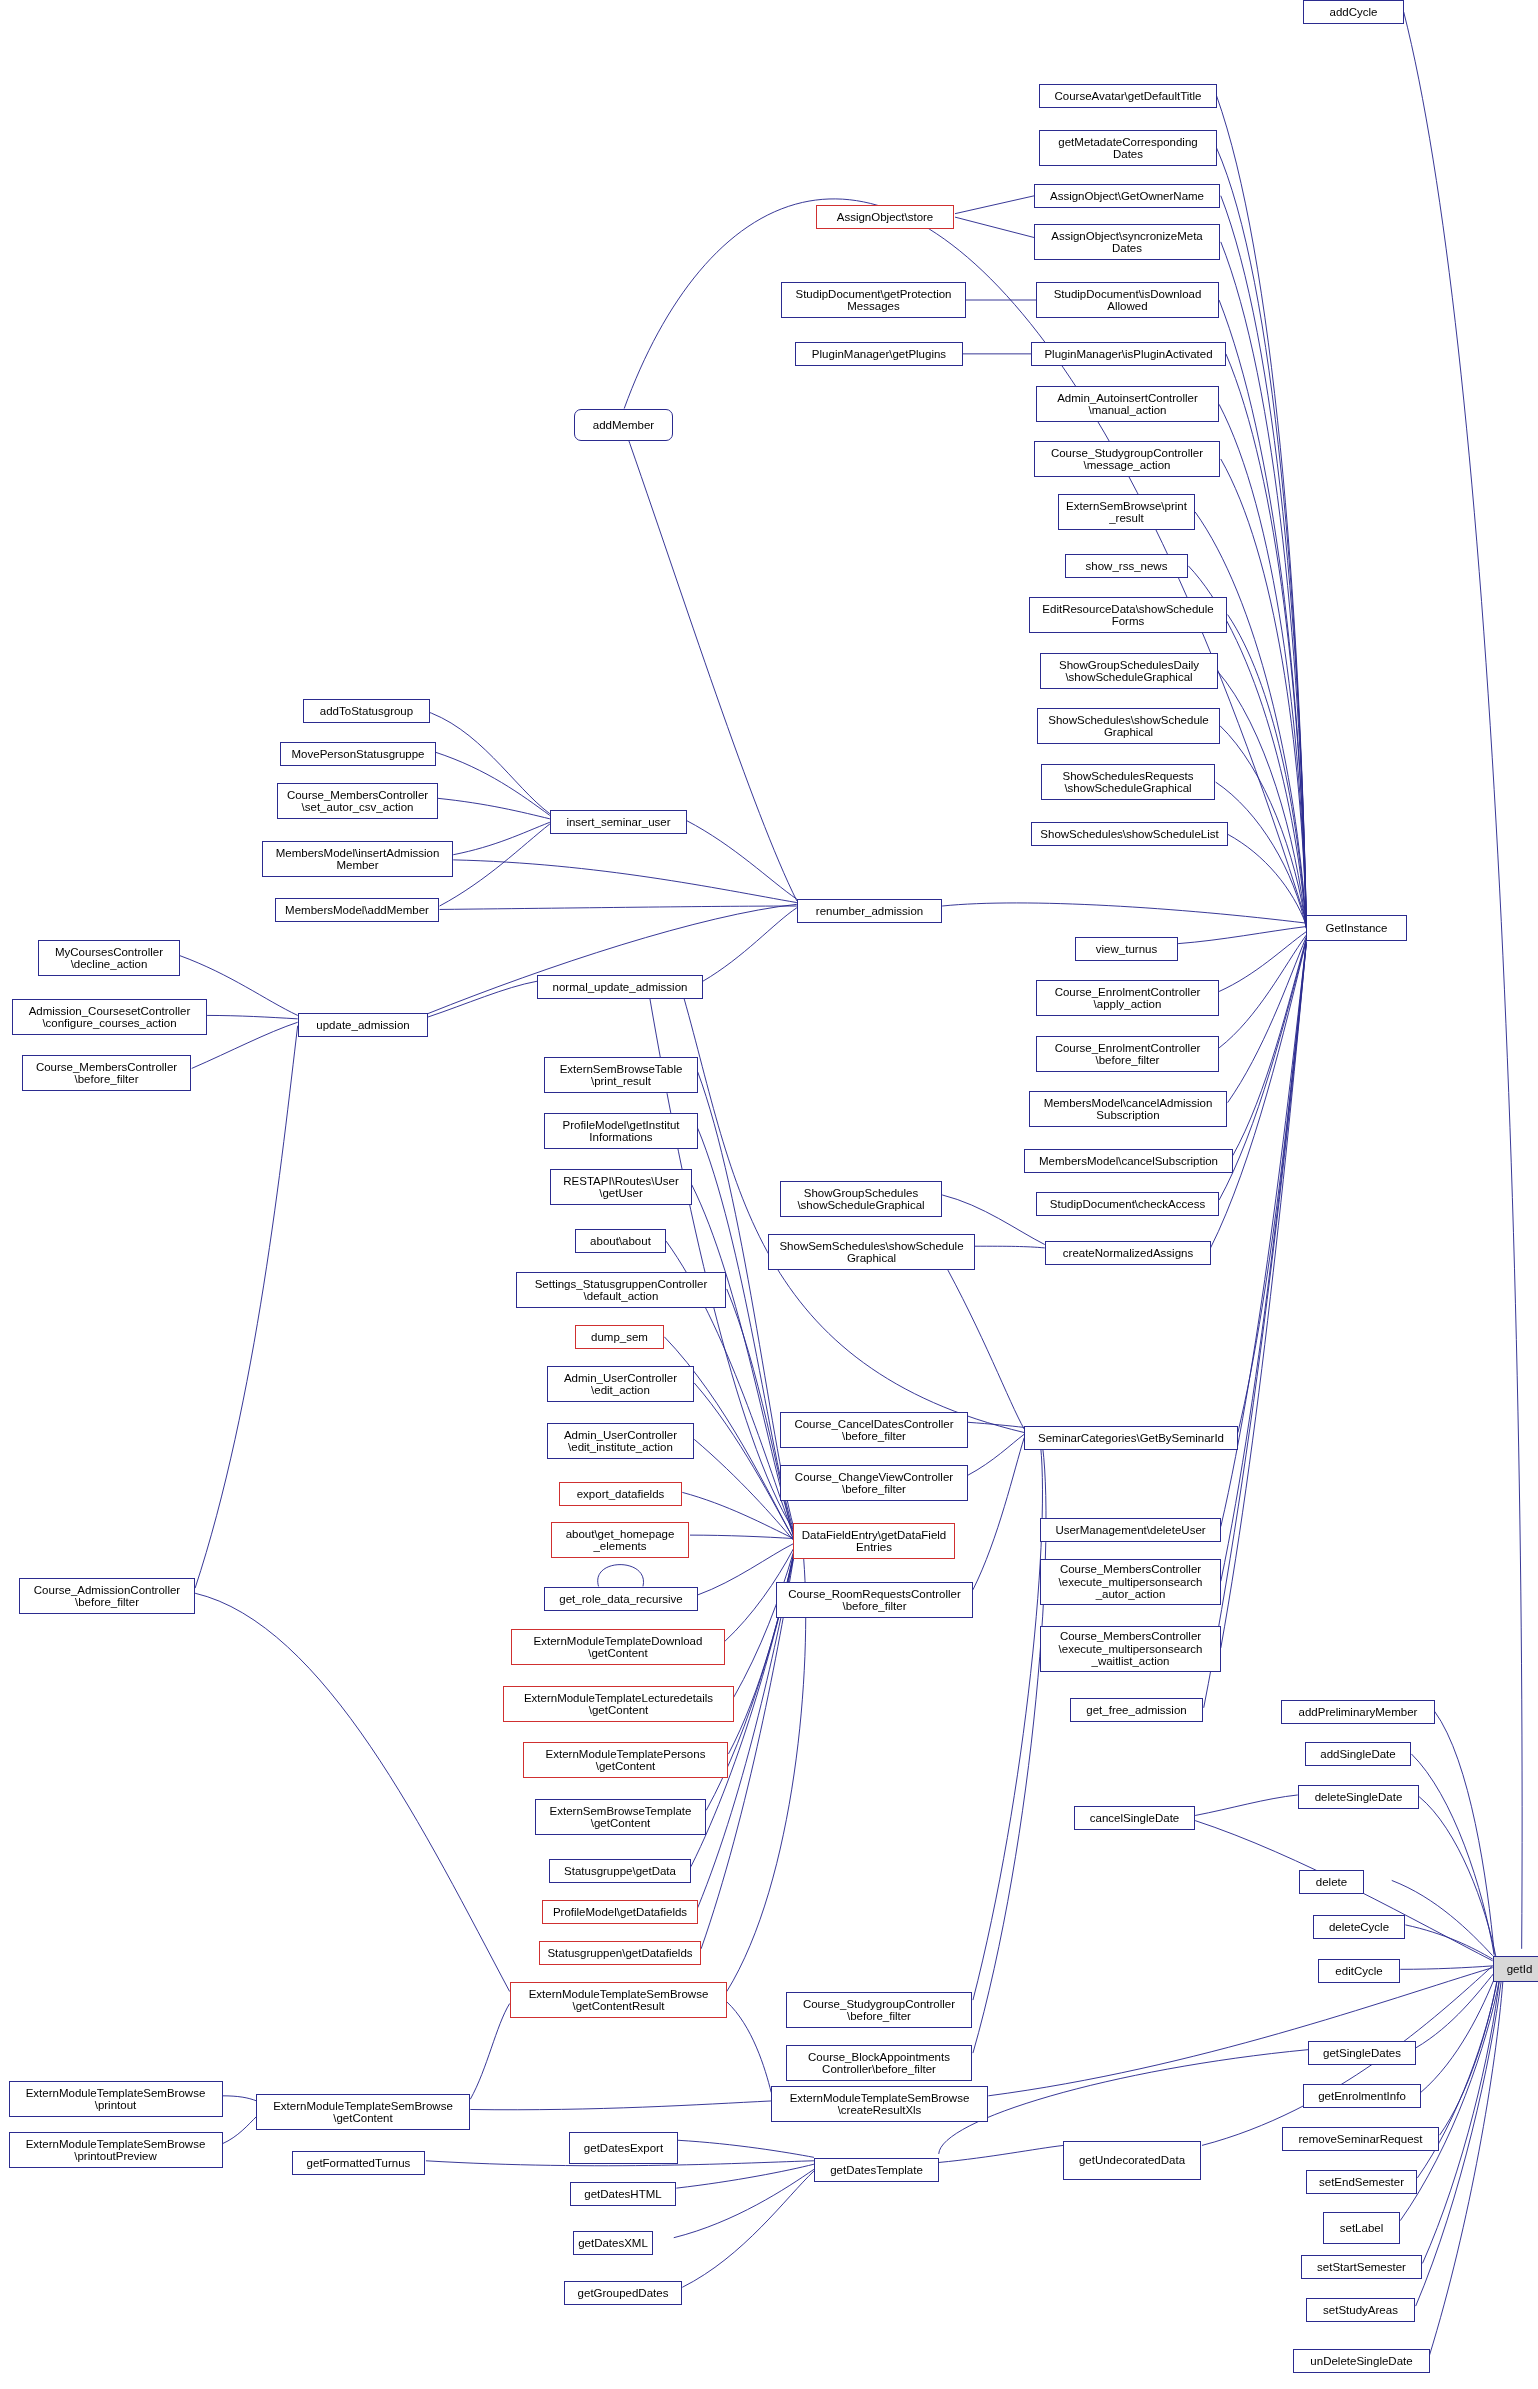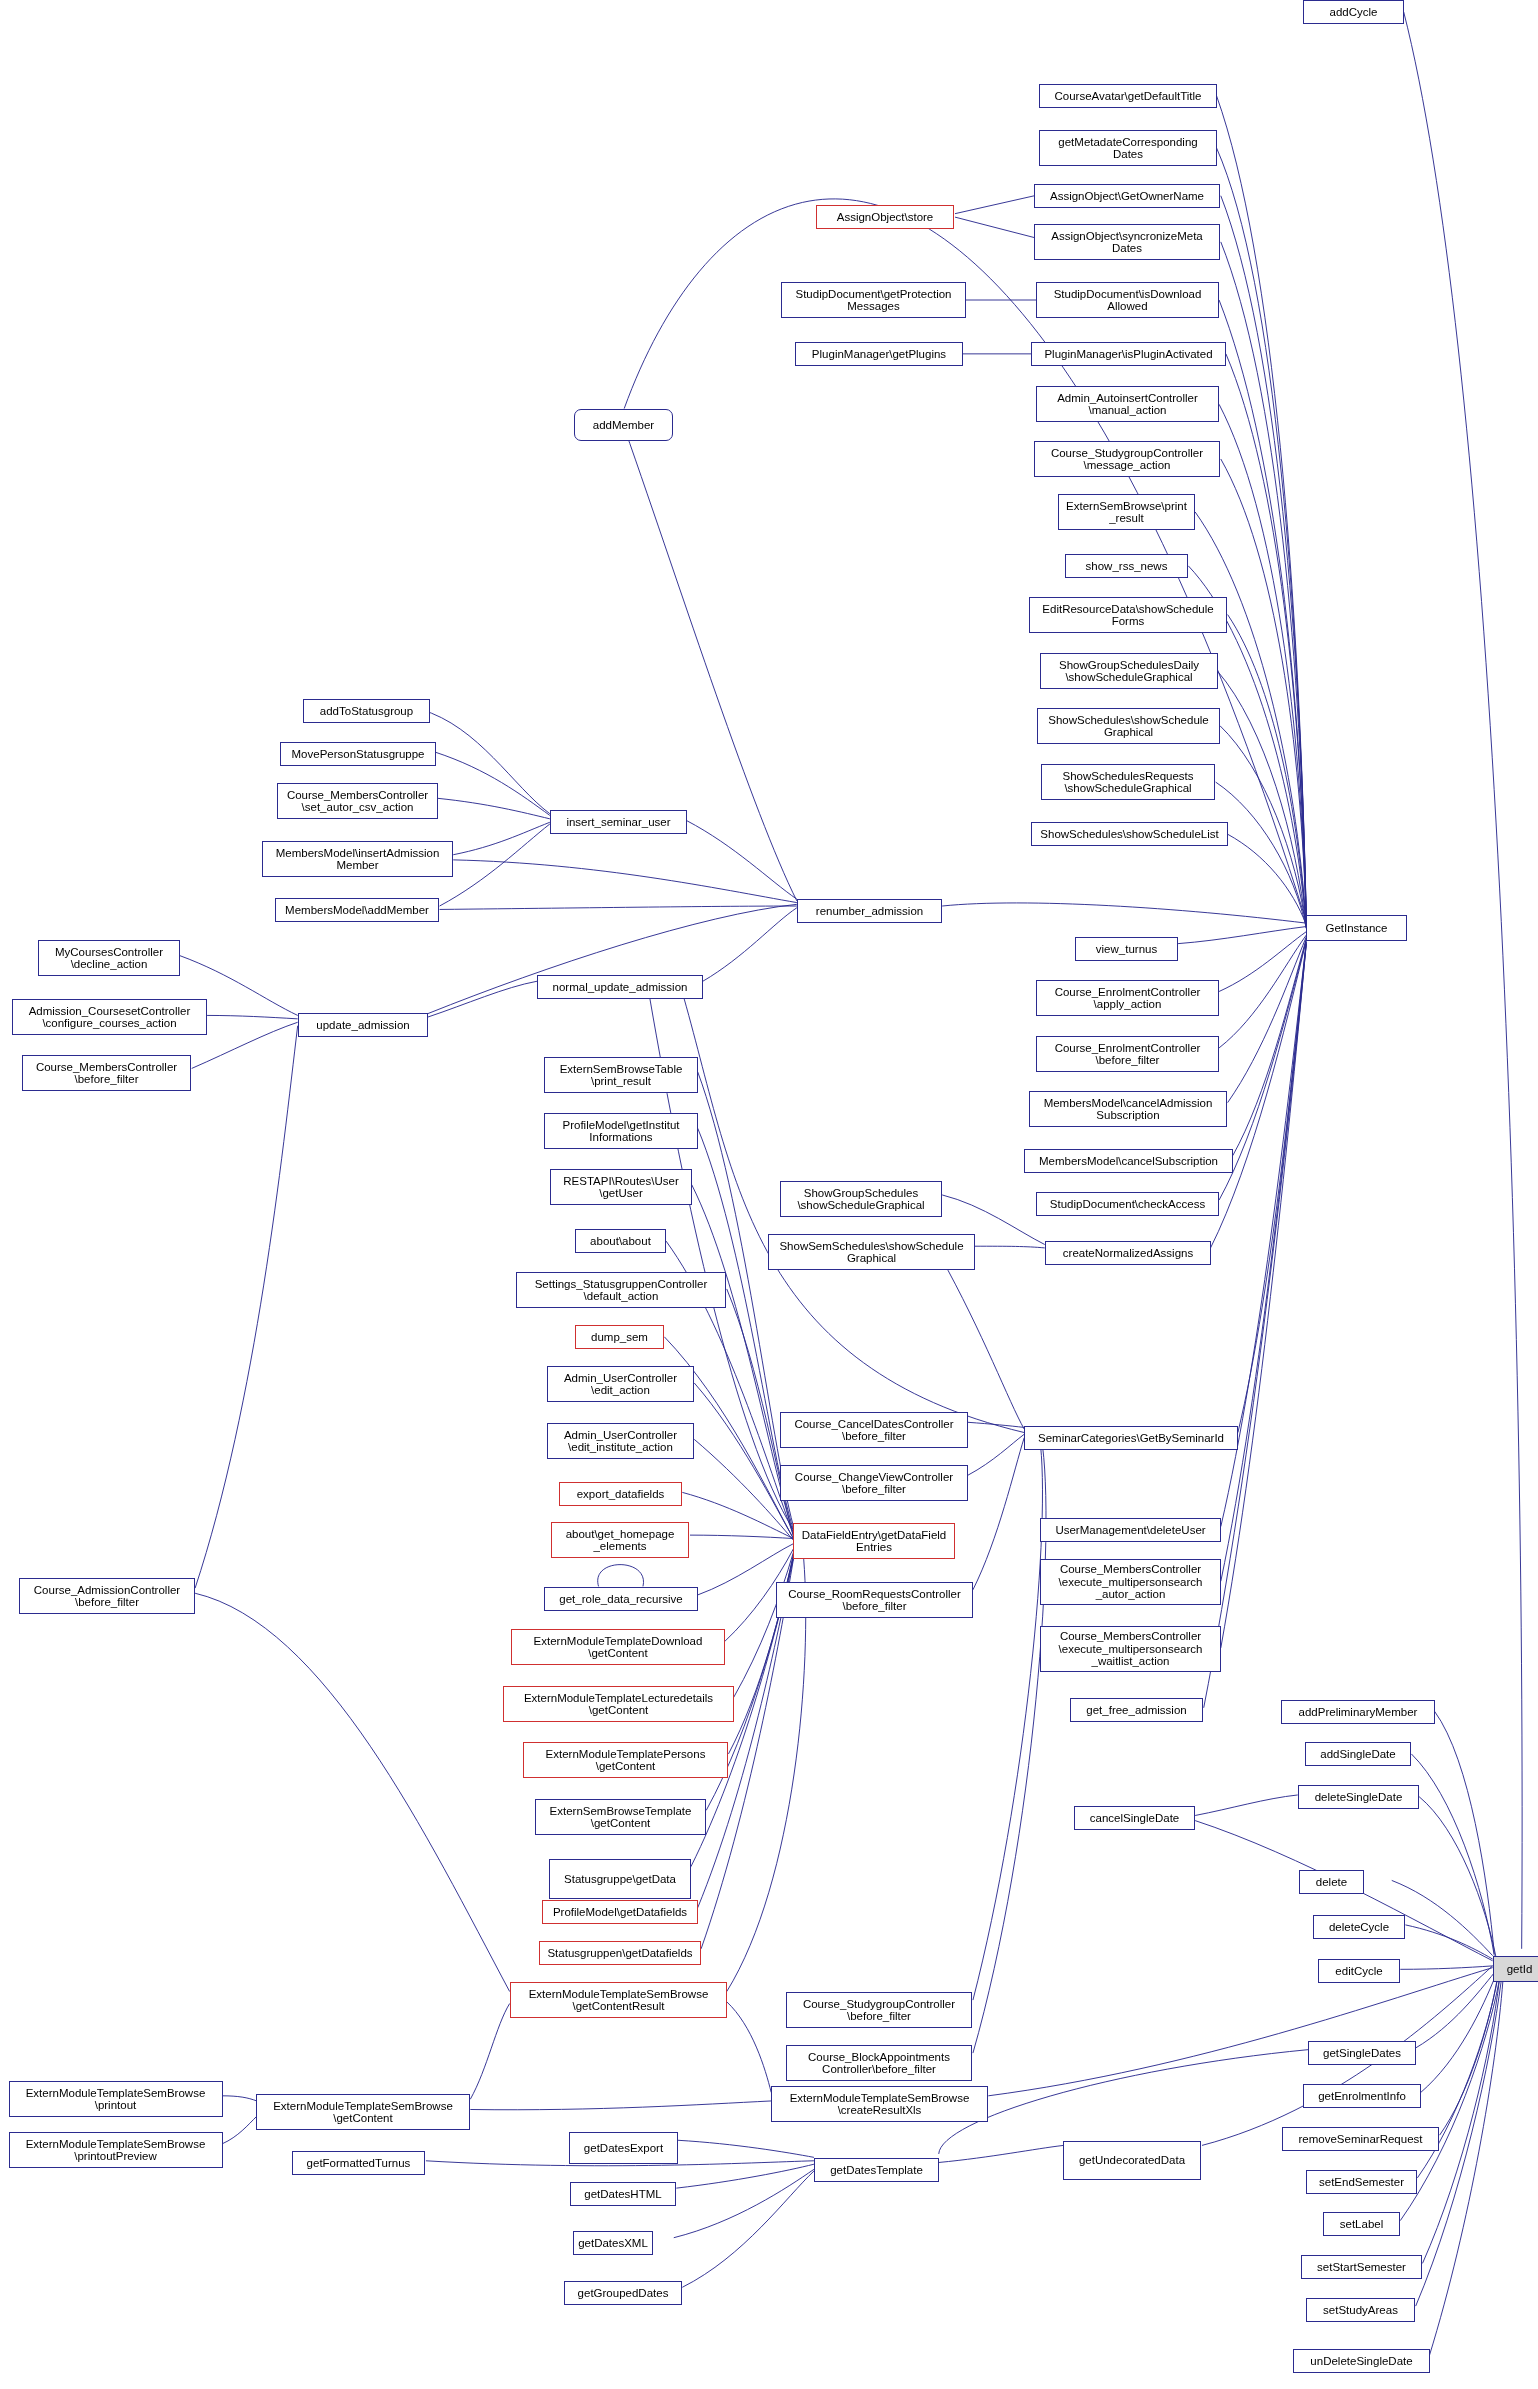--- a/index.html
+++ b/index.html
@@ -208,21 +208,21 @@
 _elements</div>
       <div class="node" style="left: 544px; top: 1587px; width: 154px; height: 24px;">get_role_data_recursive</div>
       <div class="node red" style="left: 511px; top: 1629px; width: 214px; height: 36px;">ExternModuleTemplateDownload
 \getContent</div>
       <div class="node red" style="left: 503px; top: 1686px; width: 231px; height: 36px;">ExternModuleTemplateLecturedetails
 \getContent</div>
       <div class="node red" style="left: 523px; top: 1742px; width: 205px; height: 36px;">ExternModuleTemplatePersons
 \getContent</div>
       <div class="node" style="left: 535px; top: 1799px; width: 171px; height: 36px;">ExternSemBrowseTemplate
 \getContent</div>
-      <div class="node" style="left: 549px; top: 1859px; width: 142px; height: 40px;">Statusgruppe\getData</div>
+      <div class="node" style="left: 549px; top: 1859px; width: 142px; height: 24px;">Statusgruppe\getData</div>
       <div class="node red" style="left: 542px; top: 1900px; width: 156px; height: 24px;">ProfileModel\getDatafields</div>
       <div class="node red" style="left: 539px; top: 1941px; width: 162px; height: 24px;">Statusgruppen\getDatafields</div>
       <div class="node red" style="left: 510px; top: 1982px; width: 217px; height: 36px;">ExternModuleTemplateSemBrowse
 \getContentResult</div>
       <div class="node" style="left: 780px; top: 1181px; width: 162px; height: 36px;">ShowGroupSchedules
 \showScheduleGraphical</div>
       <div class="node" style="left: 768px; top: 1234px; width: 207px; height: 36px;">ShowSemSchedules\showSchedule
 Graphical</div>
       <div class="node" style="left: 1045px; top: 1241px; width: 166px; height: 24px;">createNormalizedAssigns</div>
       <div class="node" style="left: 780px; top: 1412px; width: 188px; height: 36px;">Course_CancelDatesController
@@ -268,19 +268,19 @@
       <div class="node" style="left: 1298px; top: 1785px; width: 121px; height: 24px;">deleteSingleDate</div>
       <div class="node" style="left: 1074px; top: 1806px; width: 121px; height: 24px;">cancelSingleDate</div>
       <div class="node" style="left: 1299px; top: 1870px; width: 65px; height: 24px;">delete</div>
       <div class="node" style="left: 1313px; top: 1915px; width: 92px; height: 24px;">deleteCycle</div>
       <div class="node" style="left: 1318px; top: 1959px; width: 82px; height: 24px;">editCycle</div>
       <div class="node gray" style="left: 1493px; top: 1956px; width: 53px; height: 26px;">getId</div>
       <div class="node" style="left: 1308px; top: 2041px; width: 108px; height: 24px;">getSingleDates</div>
       <div class="node" style="left: 1303px; top: 2084px; width: 118px; height: 24px;">getEnrolmentInfo</div>
       <div class="node" style="left: 1282px; top: 2127px; width: 157px; height: 24px;">removeSeminarRequest</div>
       <div class="node" style="left: 1306px; top: 2170px; width: 111px; height: 24px;">setEndSemester</div>
-      <div class="node" style="left: 1323px; top: 2212px; width: 77px; height: 24px;">setLabel</div>
+      <div class="node" style="left: 1323px; top: 2212px; width: 77px; height: 32px;">setLabel</div>
       <div class="node" style="left: 1301px; top: 2255px; width: 121px; height: 24px;">setStartSemester</div>
       <div class="node" style="left: 1306px; top: 2298px; width: 109px; height: 24px;">setStudyAreas</div>
       <div class="node" style="left: 1293px; top: 2349px; width: 137px; height: 24px;">unDeleteSingleDate</div>
     </div>
 </div>
 
 
 </body></html>

